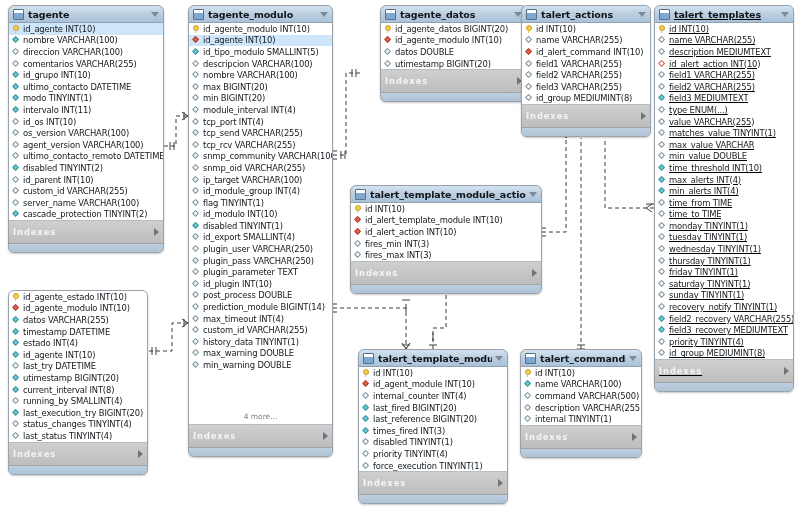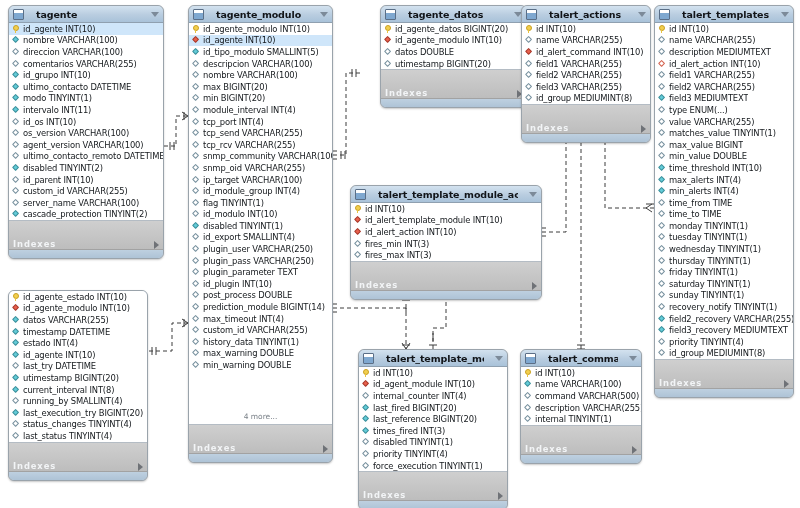--- a/index.html
+++ b/index.html
@@ -37,21 +37,20 @@
   }
   .tbl-header {
     height: 17px;
     display: flex;
     align-items: center;
     padding: 0 4px 0 4px;
     background: linear-gradient(to bottom, #d3e2ef 0%, #b9cde0 55%, #a9c2d9 100%);
     border-bottom: 1px solid #8fa0b0;
     border-top-left-radius: 5px;
     border-top-right-radius: 5px;
-    gap: 8px;
   }
   .tbl-icon {
     width: 11px; height: 11px;
     flex: 0 0 11px;
     margin-right: 4px;
     border: 1px solid #5b6f87;
     border-radius: 1px;
     background: linear-gradient(to bottom, #ffffff 0 3px, #7fa8d0 3px 100%);
   }
   .tbl-title {
@@ -124,23 +123,23 @@
 
   .more-row {
     text-align: center;
     font-size: 7.5px;
     color: #7b8289;
     background: #ffffff;
     padding: 2px 0 3px 0;
     margin-top: 39px;
   }
   .tbl-indexes {
-    height: 29px;
+    height: 23px;
     display: flex;
-    align-items: flex-end;
+    align-items: center;
     padding: 0 4px;
     background: linear-gradient(to bottom, #cfcfcf 0%, #bdbdbd 100%);
     border-bottom: 1px solid #a2a2a2;
   }
   .tbl-indexes .lbl {
     flex: 1 1 auto;
     font-size: 8.4px;
     font-weight: bold;
     color: #f2f4f6;
     letter-spacing: 0.9px;
@@ -594,21 +593,21 @@
           </span>
           <span class="col-name">id_group MEDIUMINT(8)</span>
         </div>
       </div>
       <div class="tbl-indexes">
         <span class="lbl">Indexes</span>
         <span class="arrow"></span>
       </div>
       <div class="tbl-foot"></div>
     </div>
-    <div class="table-box" style="left: 654px; top: 5px; width: 140px;">
+    <div class="table-box" style="left: 654px; top: 5px; width: 140px; text-decoration: underline;">
       <div class="tbl-header">
         <span class="tbl-icon"></span>
         <span class="tbl-title">talert_templates</span>
         <span class="tbl-caret"></span>
       </div>
       <div class="tbl-cols">
         <div class="col-row">
           <span class="col-ico ico-key"></span>
           <span class="col-name">id INT(10)</span>
         </div>
@@ -663,21 +662,21 @@
         <div class="col-row">
           <span class="col-ico ico-hollow">
             <span class="dia"></span>
           </span>
           <span class="col-name">matches_value TINYINT(1)</span>
         </div>
         <div class="col-row">
           <span class="col-ico ico-hollow">
             <span class="dia"></span>
           </span>
-          <span class="col-name">max_value BIGINT</span>
+          <span class="col-name">max_value VARCHAR</span>
         </div>
         <div class="col-row">
           <span class="col-ico ico-hollow">
             <span class="dia"></span>
           </span>
           <span class="col-name">min_value DOUBLE</span>
         </div>
         <div class="col-row">
           <span class="col-ico ico-fill">
             <span class="dia"></span>

